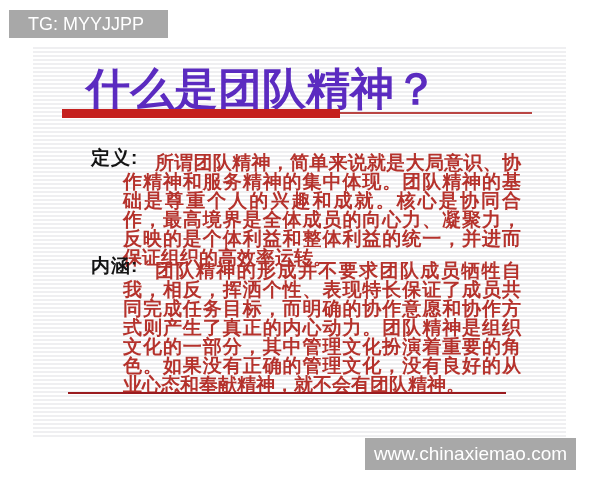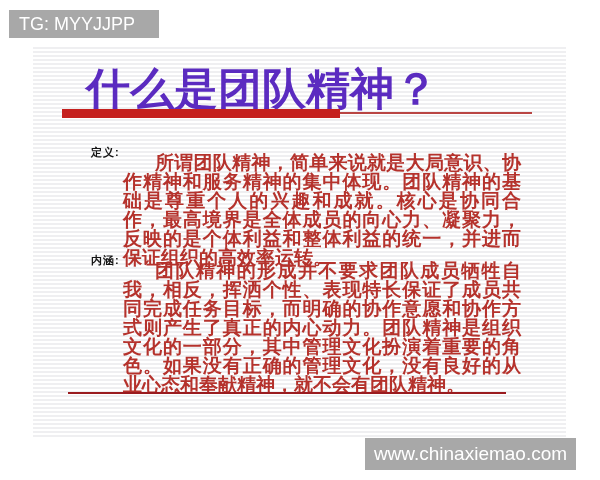--- a/index.html
+++ b/index.html
@@ -34,21 +34,21 @@
     color: #ffffff;
     font-family: "Liberation Sans", sans-serif;
     overflow: hidden;
     white-space: nowrap;
   }
   .badge-top {
     left: 9px; top: 10px;
     width: 140px; height: 28px;
     line-height: 28px;
     font-size: 18px;
-    padding-left: 10px;
+    padding-left: 19px;
   }
   .badge-bottom {
     left: 365px; top: 438px;
     width: 211px; height: 32px;
     line-height: 32px;
     font-size: 19px;
     text-align: center;
   }
 
   
@@ -78,21 +78,21 @@
   
   .section {
     position: absolute;
     width: 436px;
   }
   .section-1 { left: 91px; top: 145px; }
   .section-2 { left: 91px; top: 257px; }
   .section-label {
     position: absolute;
     left: 0; top: 0;
-    font-size: 11px;
+    font-size: 19px;
     font-weight: bold;
     color: #141414;
     letter-spacing: 1px;
   }
   .section-para {
     margin: 8px 0 0 32px;
     width: 398px;
     text-indent: 32px;
     font-size: 19px;
     line-height: 19px;

